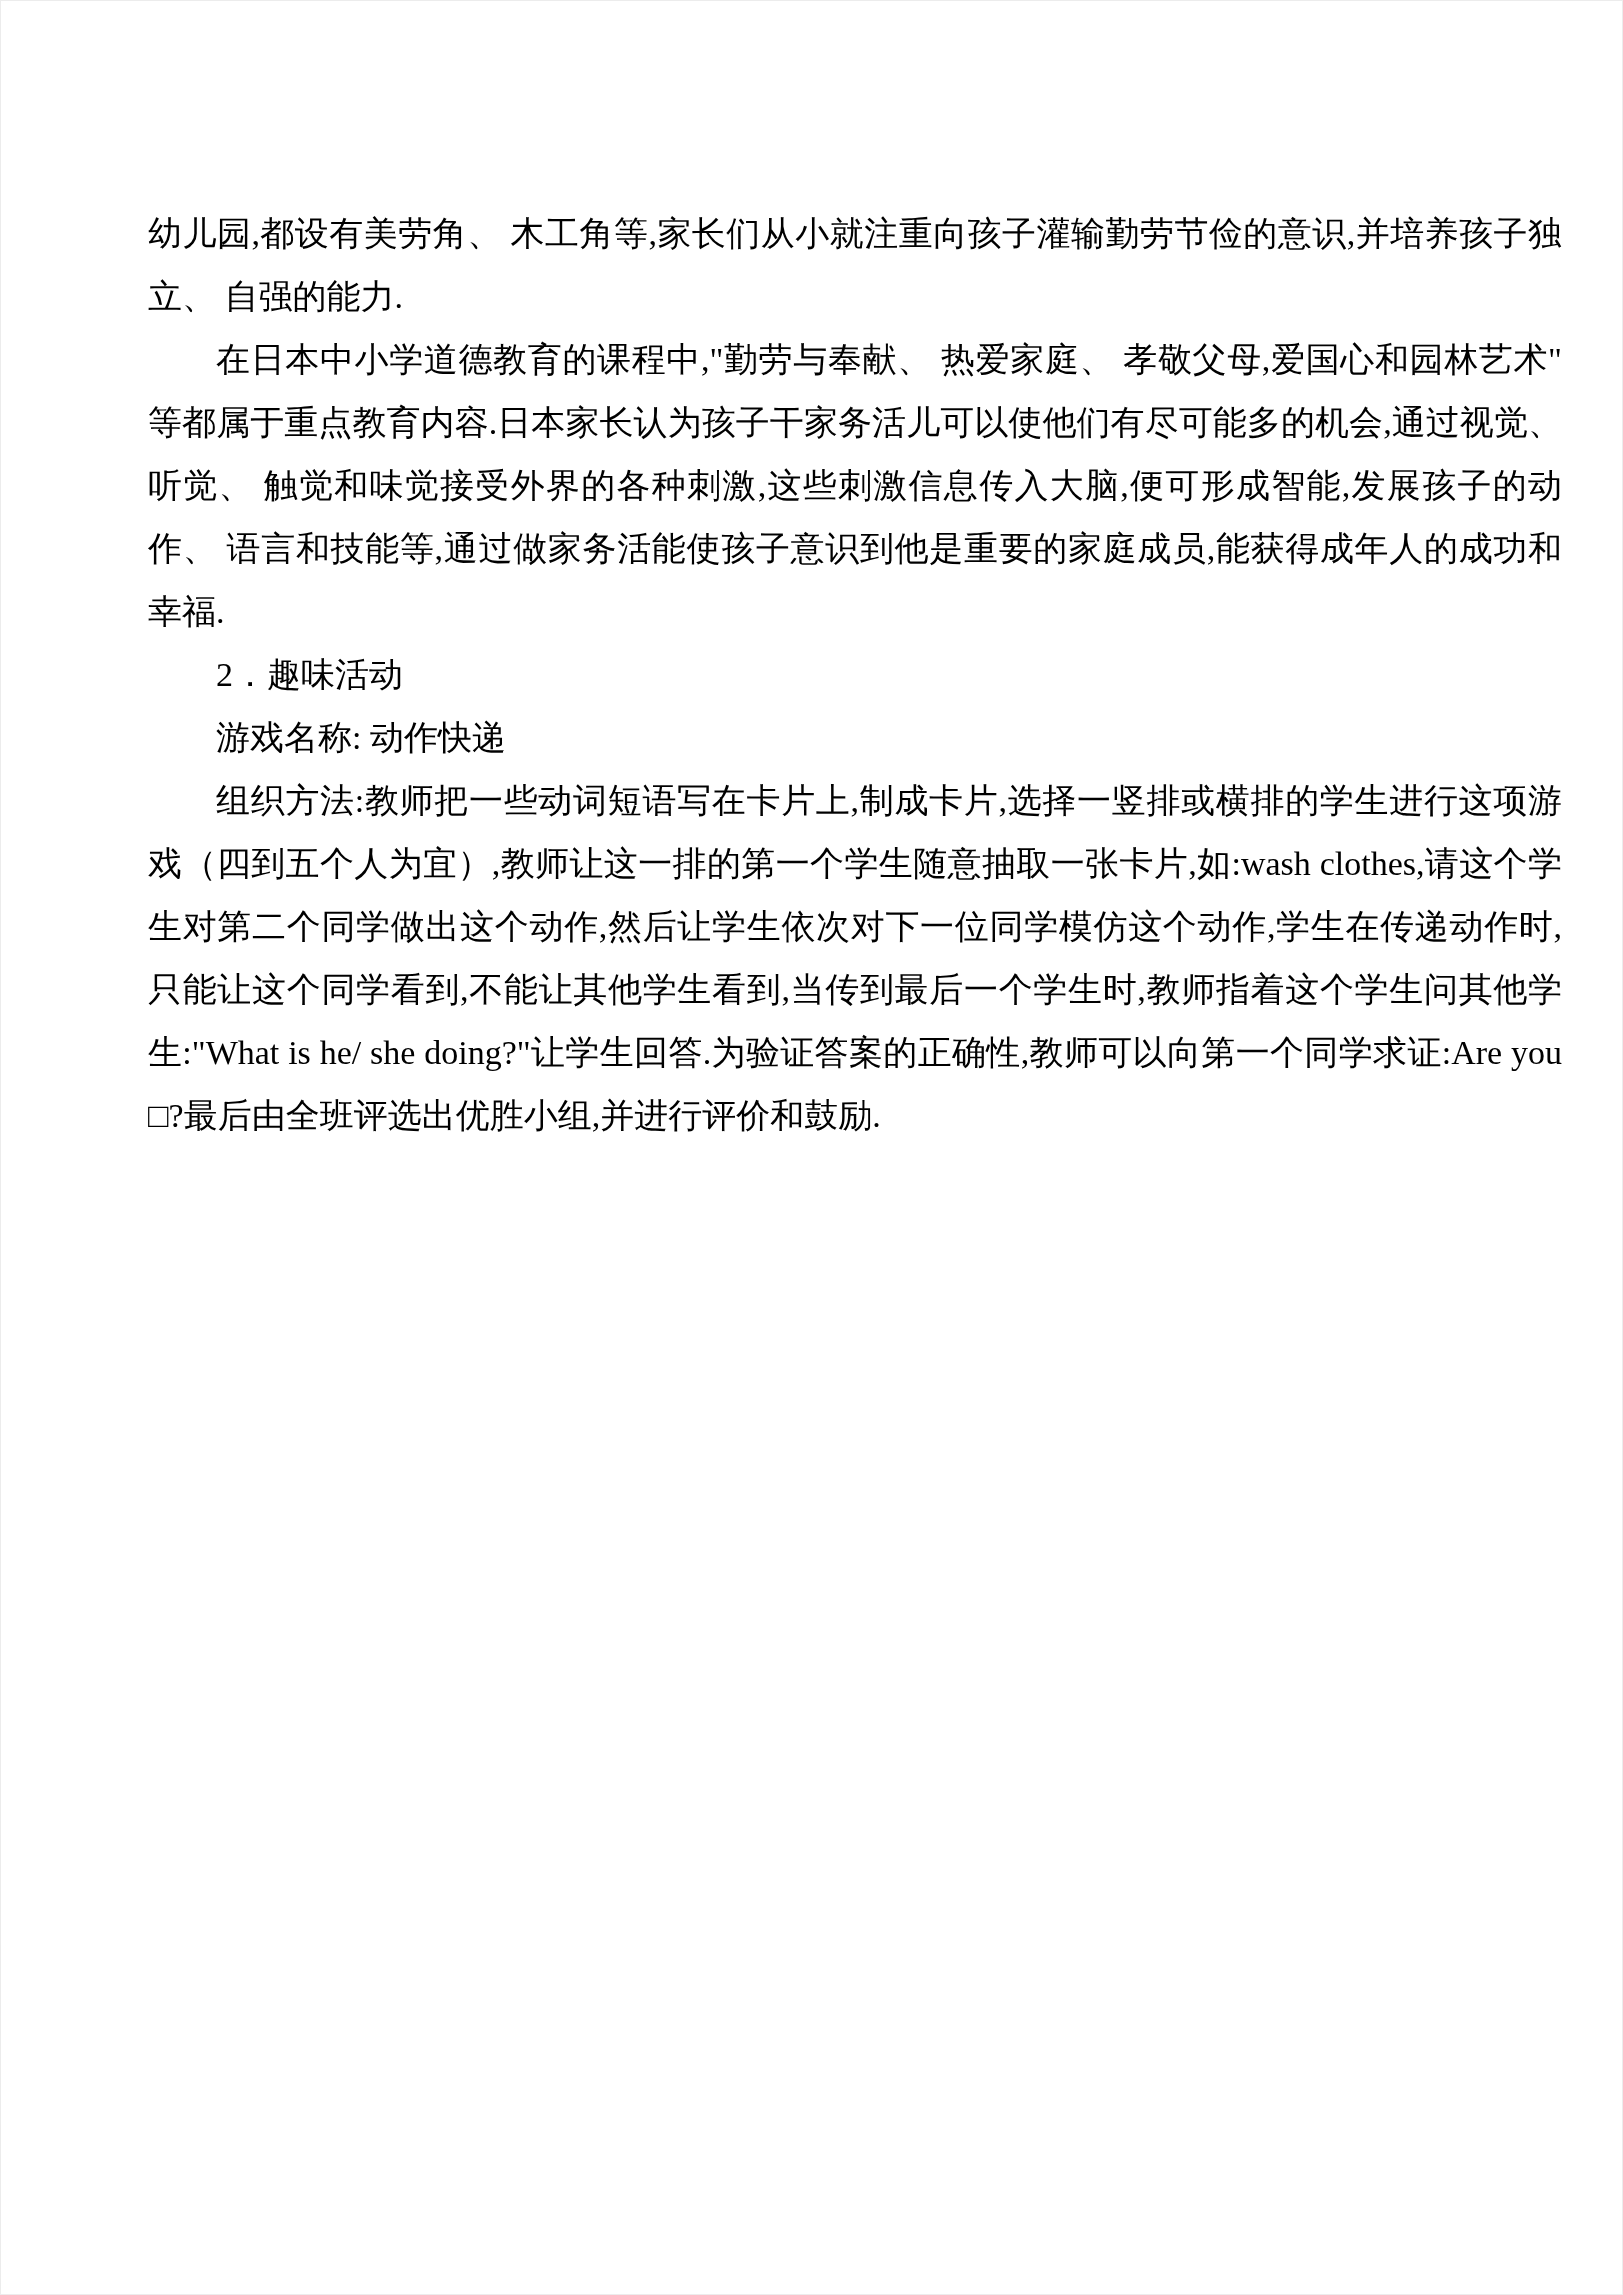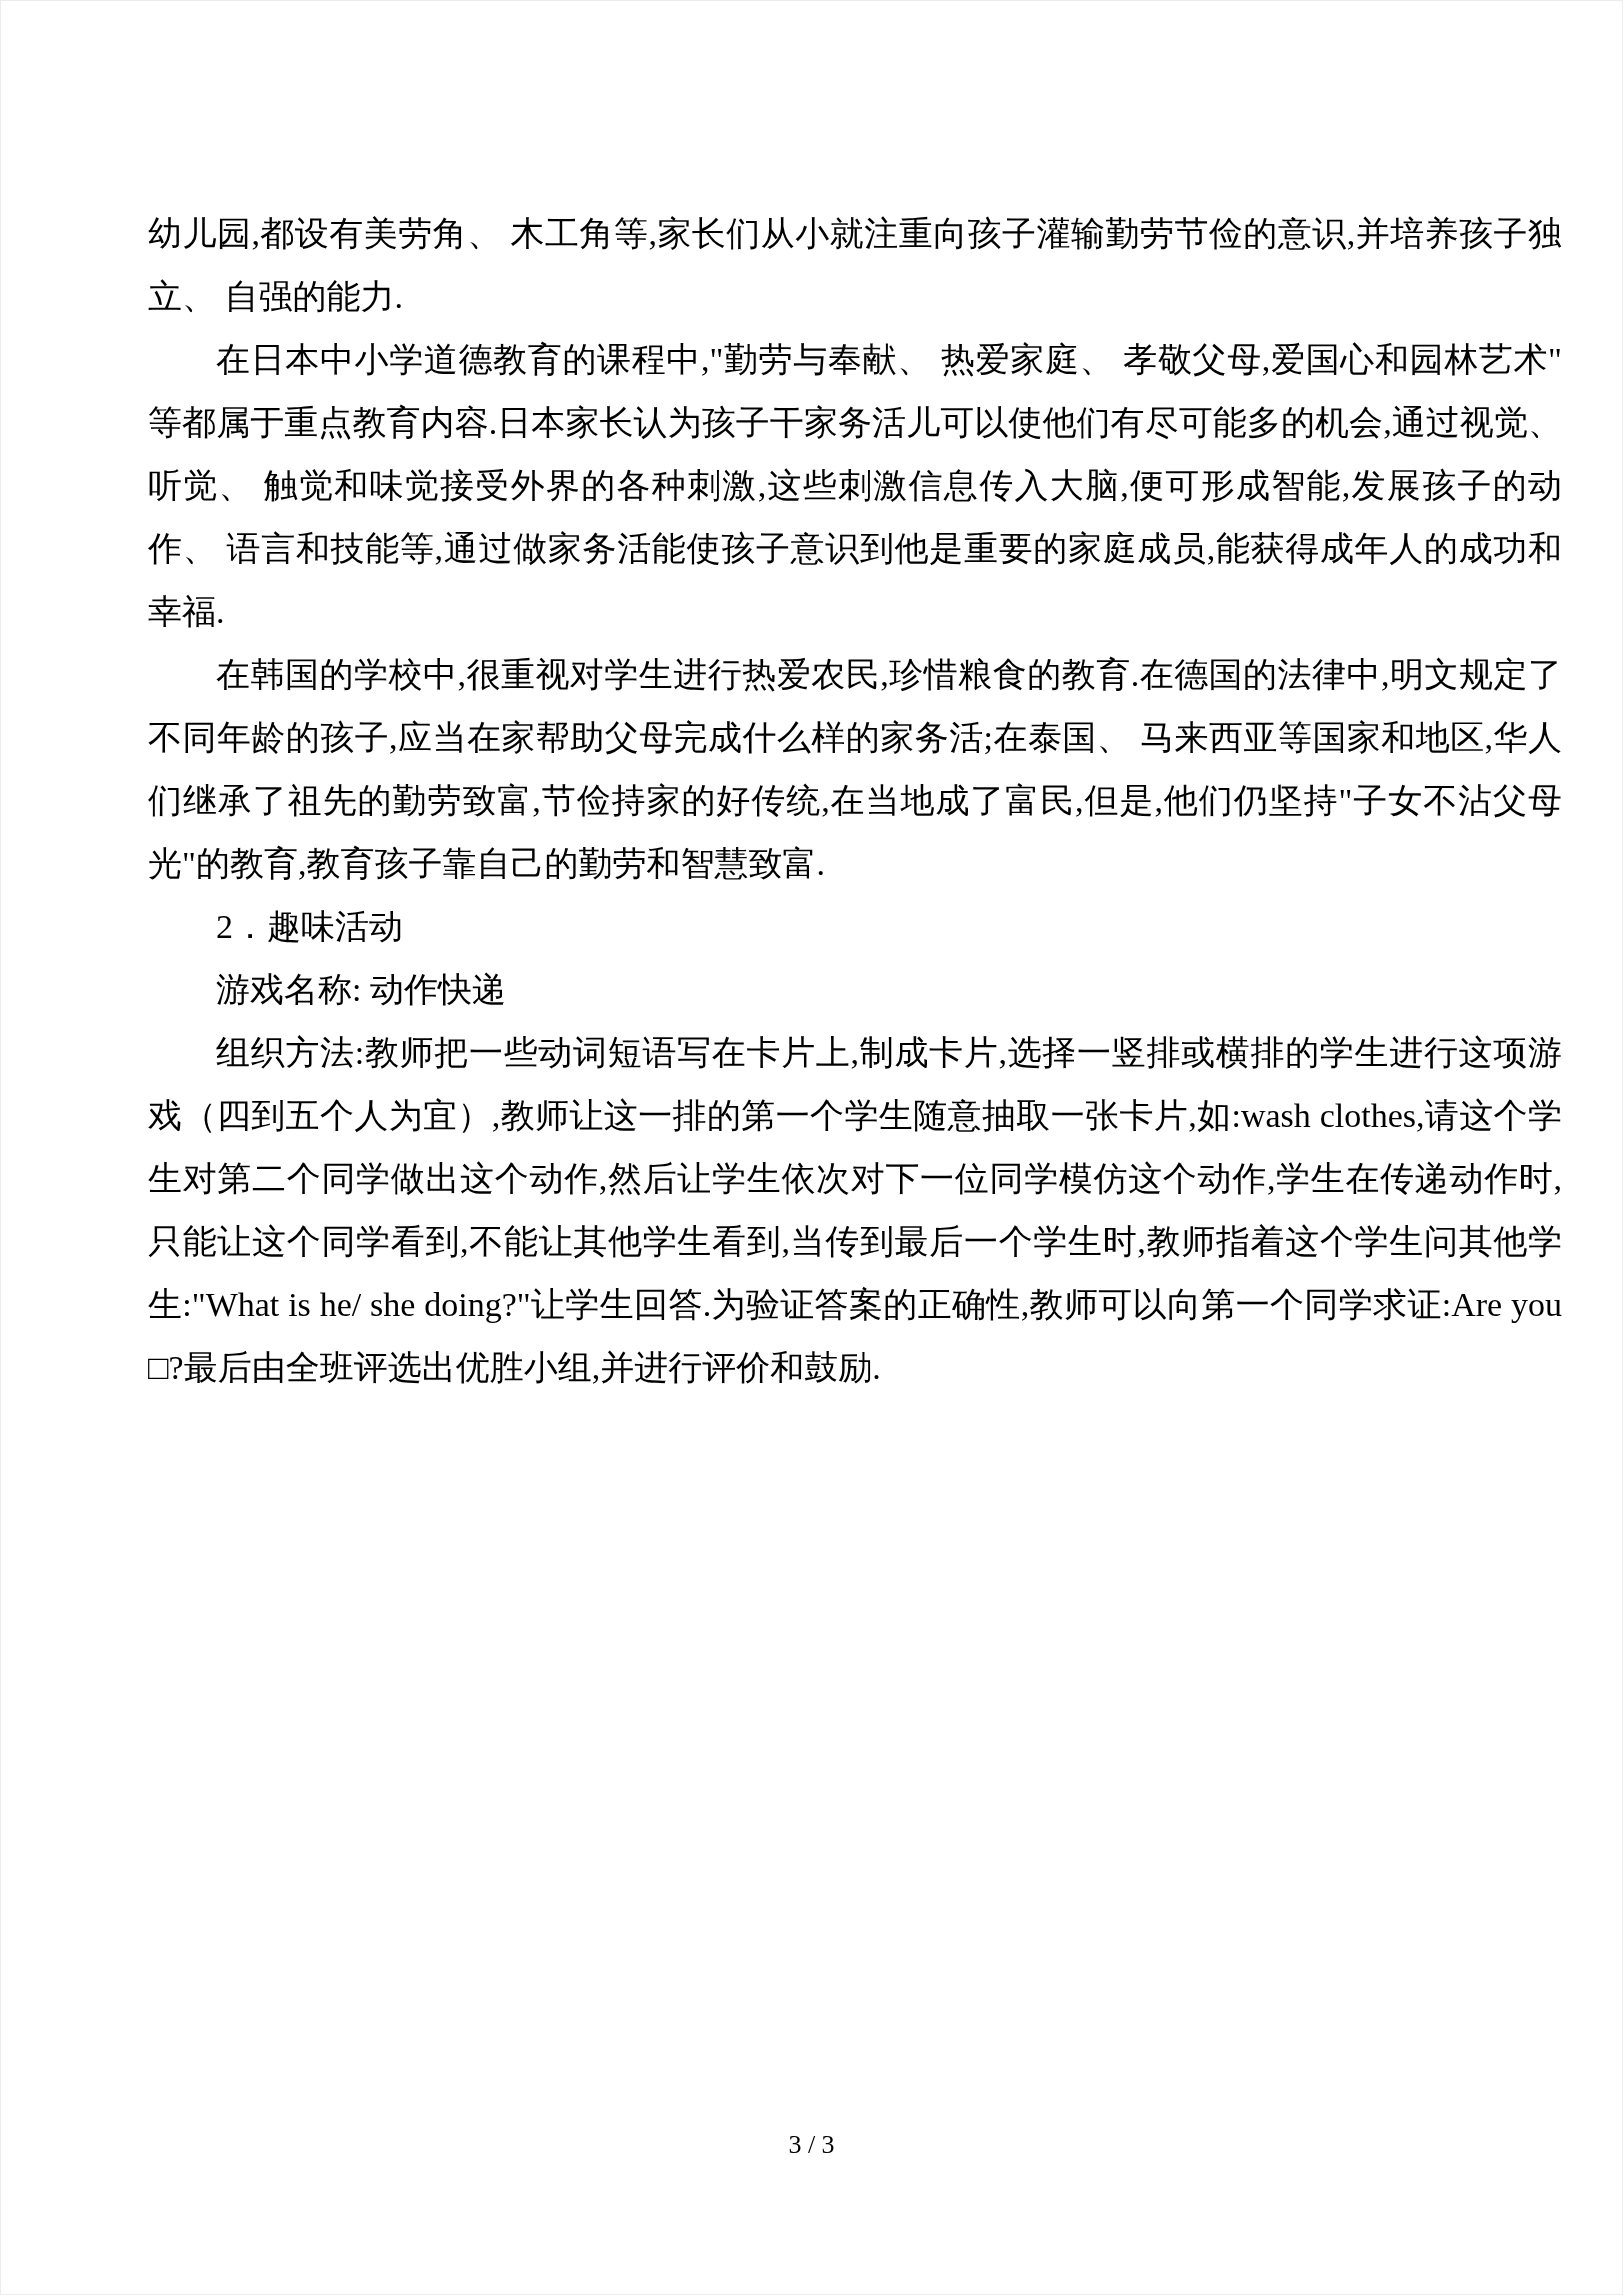--- a/index.html
+++ b/index.html
@@ -41,22 +41,18 @@
     line-height: 34px;
   }
 </style>
 </head>
 <body>
 
 <div class="page">
   <div class="content">
     <p class="para no-indent">幼儿园,都设有美劳角、 木工角等,家长们从小就注重向孩子灌输勤劳节俭的意识,并培养孩子独立、 自强的能力.</p>
     <p class="para">在日本中小学道德教育的课程中,"勤劳与奉献、 热爱家庭、 孝敬父母,爱国心和园林艺术" 等都属于重点教育内容.日本家长认为孩子干家务活儿可以使他们有尽可能多的机会,通过视觉、 听觉、 触觉和味觉接受外界的各种刺激,这些刺激信息传入大脑,便可形成智能,发展孩子的动作、 语言和技能等,通过做家务活能使孩子意识到他是重要的家庭成员,能获得成年人的成功和幸福.</p>
-    <p class="para">在韩国的学校中,很重视对学生进行热爱农民,珍惜粮食的教育.在德国的法律中,明文规定了不同年龄的孩子,应当在家帮助父母完成什么样的家务活;在泰国、 马来西亚等国家和地区,华人们继承了祖先的勤劳致富,节俭持家的好传统,在当地成了富民,但是,他们仍坚持"子女不沾父母光"的教育,教育孩子靠自己的勤劳和智慧致富.</p>
     <p class="para">2．趣味活动</p>
     <p class="para">游戏名称: 动作快递</p>
     <p class="para">组织方法:教师把一些动词短语写在卡片上,制成卡片,选择一竖排或横排的学生进行这项游戏（四到五个人为宜）,教师让这一排的第一个学生随意抽取一张卡片,如:wash clothes,请这个学生对第二个同学做出这个动作,然后让学生依次对下一位同学模仿这个动作,学生在传递动作时,只能让这个同学看到,不能让其他学生看到,当传到最后一个学生时,教师指着这个学生问其他学生:"What is he/ she doing?"让学生回答.为验证答案的正确性,教师可以向第一个同学求证:Are you □?最后由全班评选出优胜小组,并进行评价和鼓励.</p>
-  </div>
-  <div class="footer">
-    <span>3 / 3</span>
   </div>
 </div>
 
 
 </body></html>

